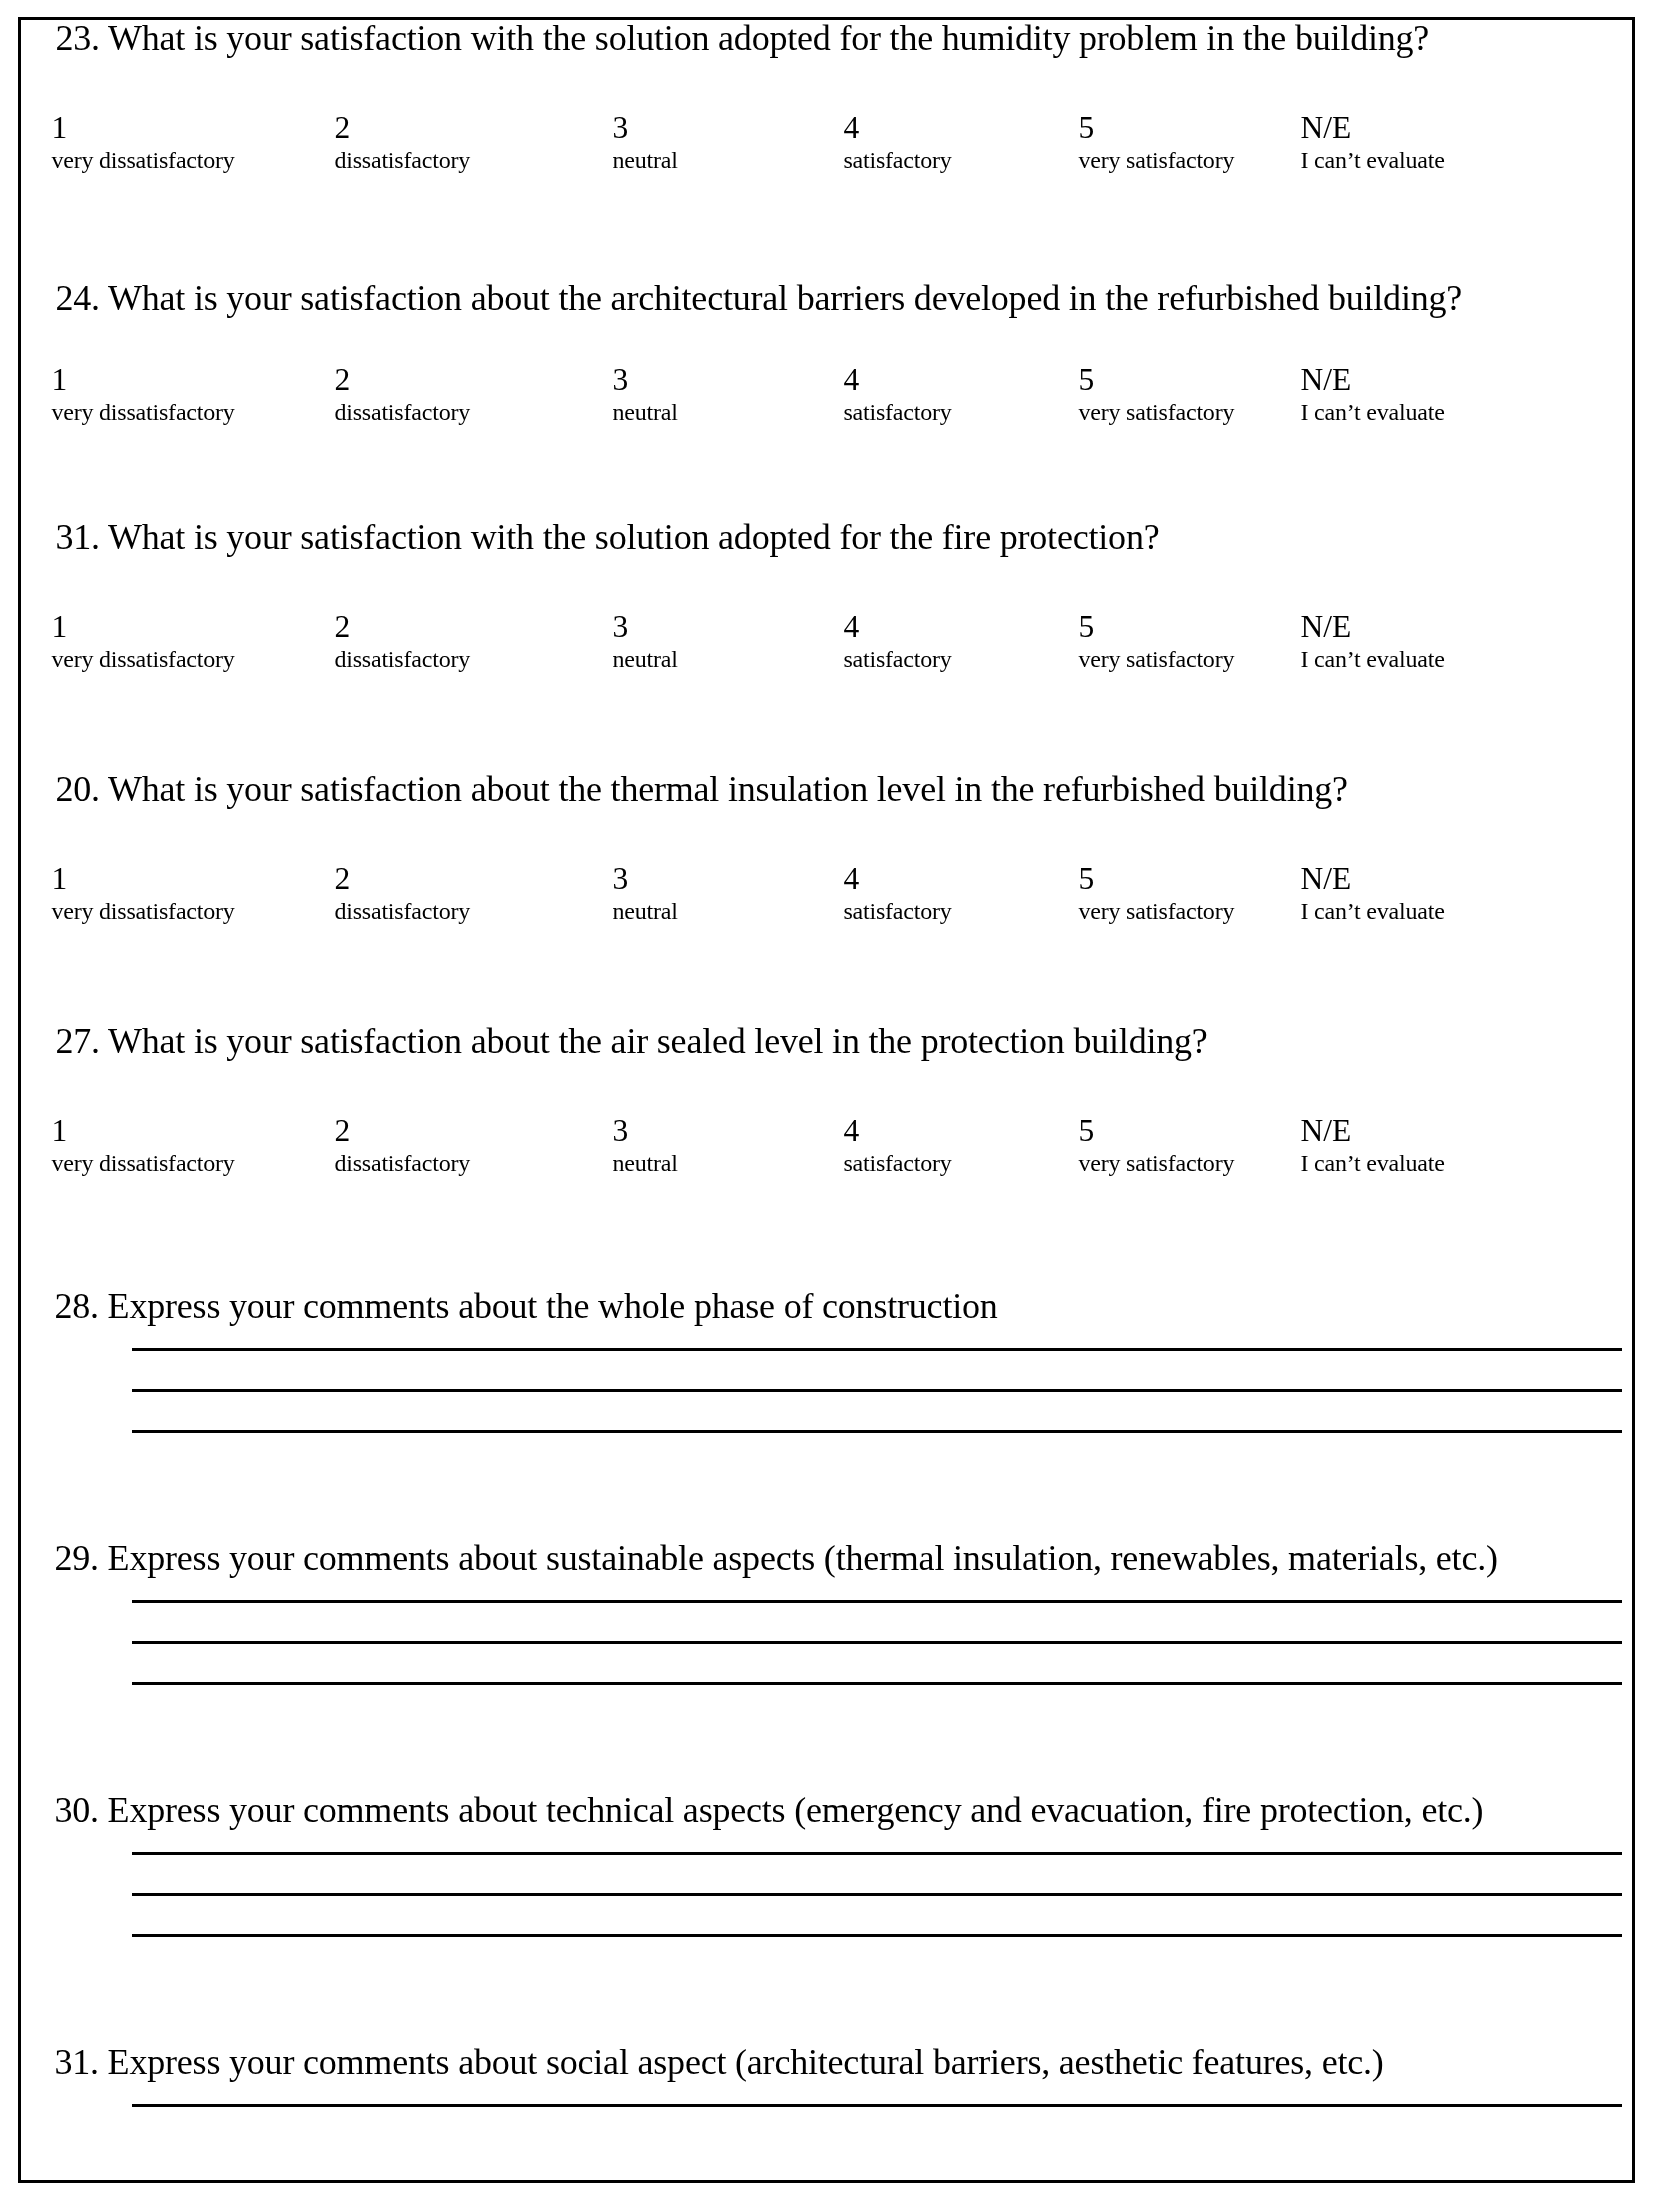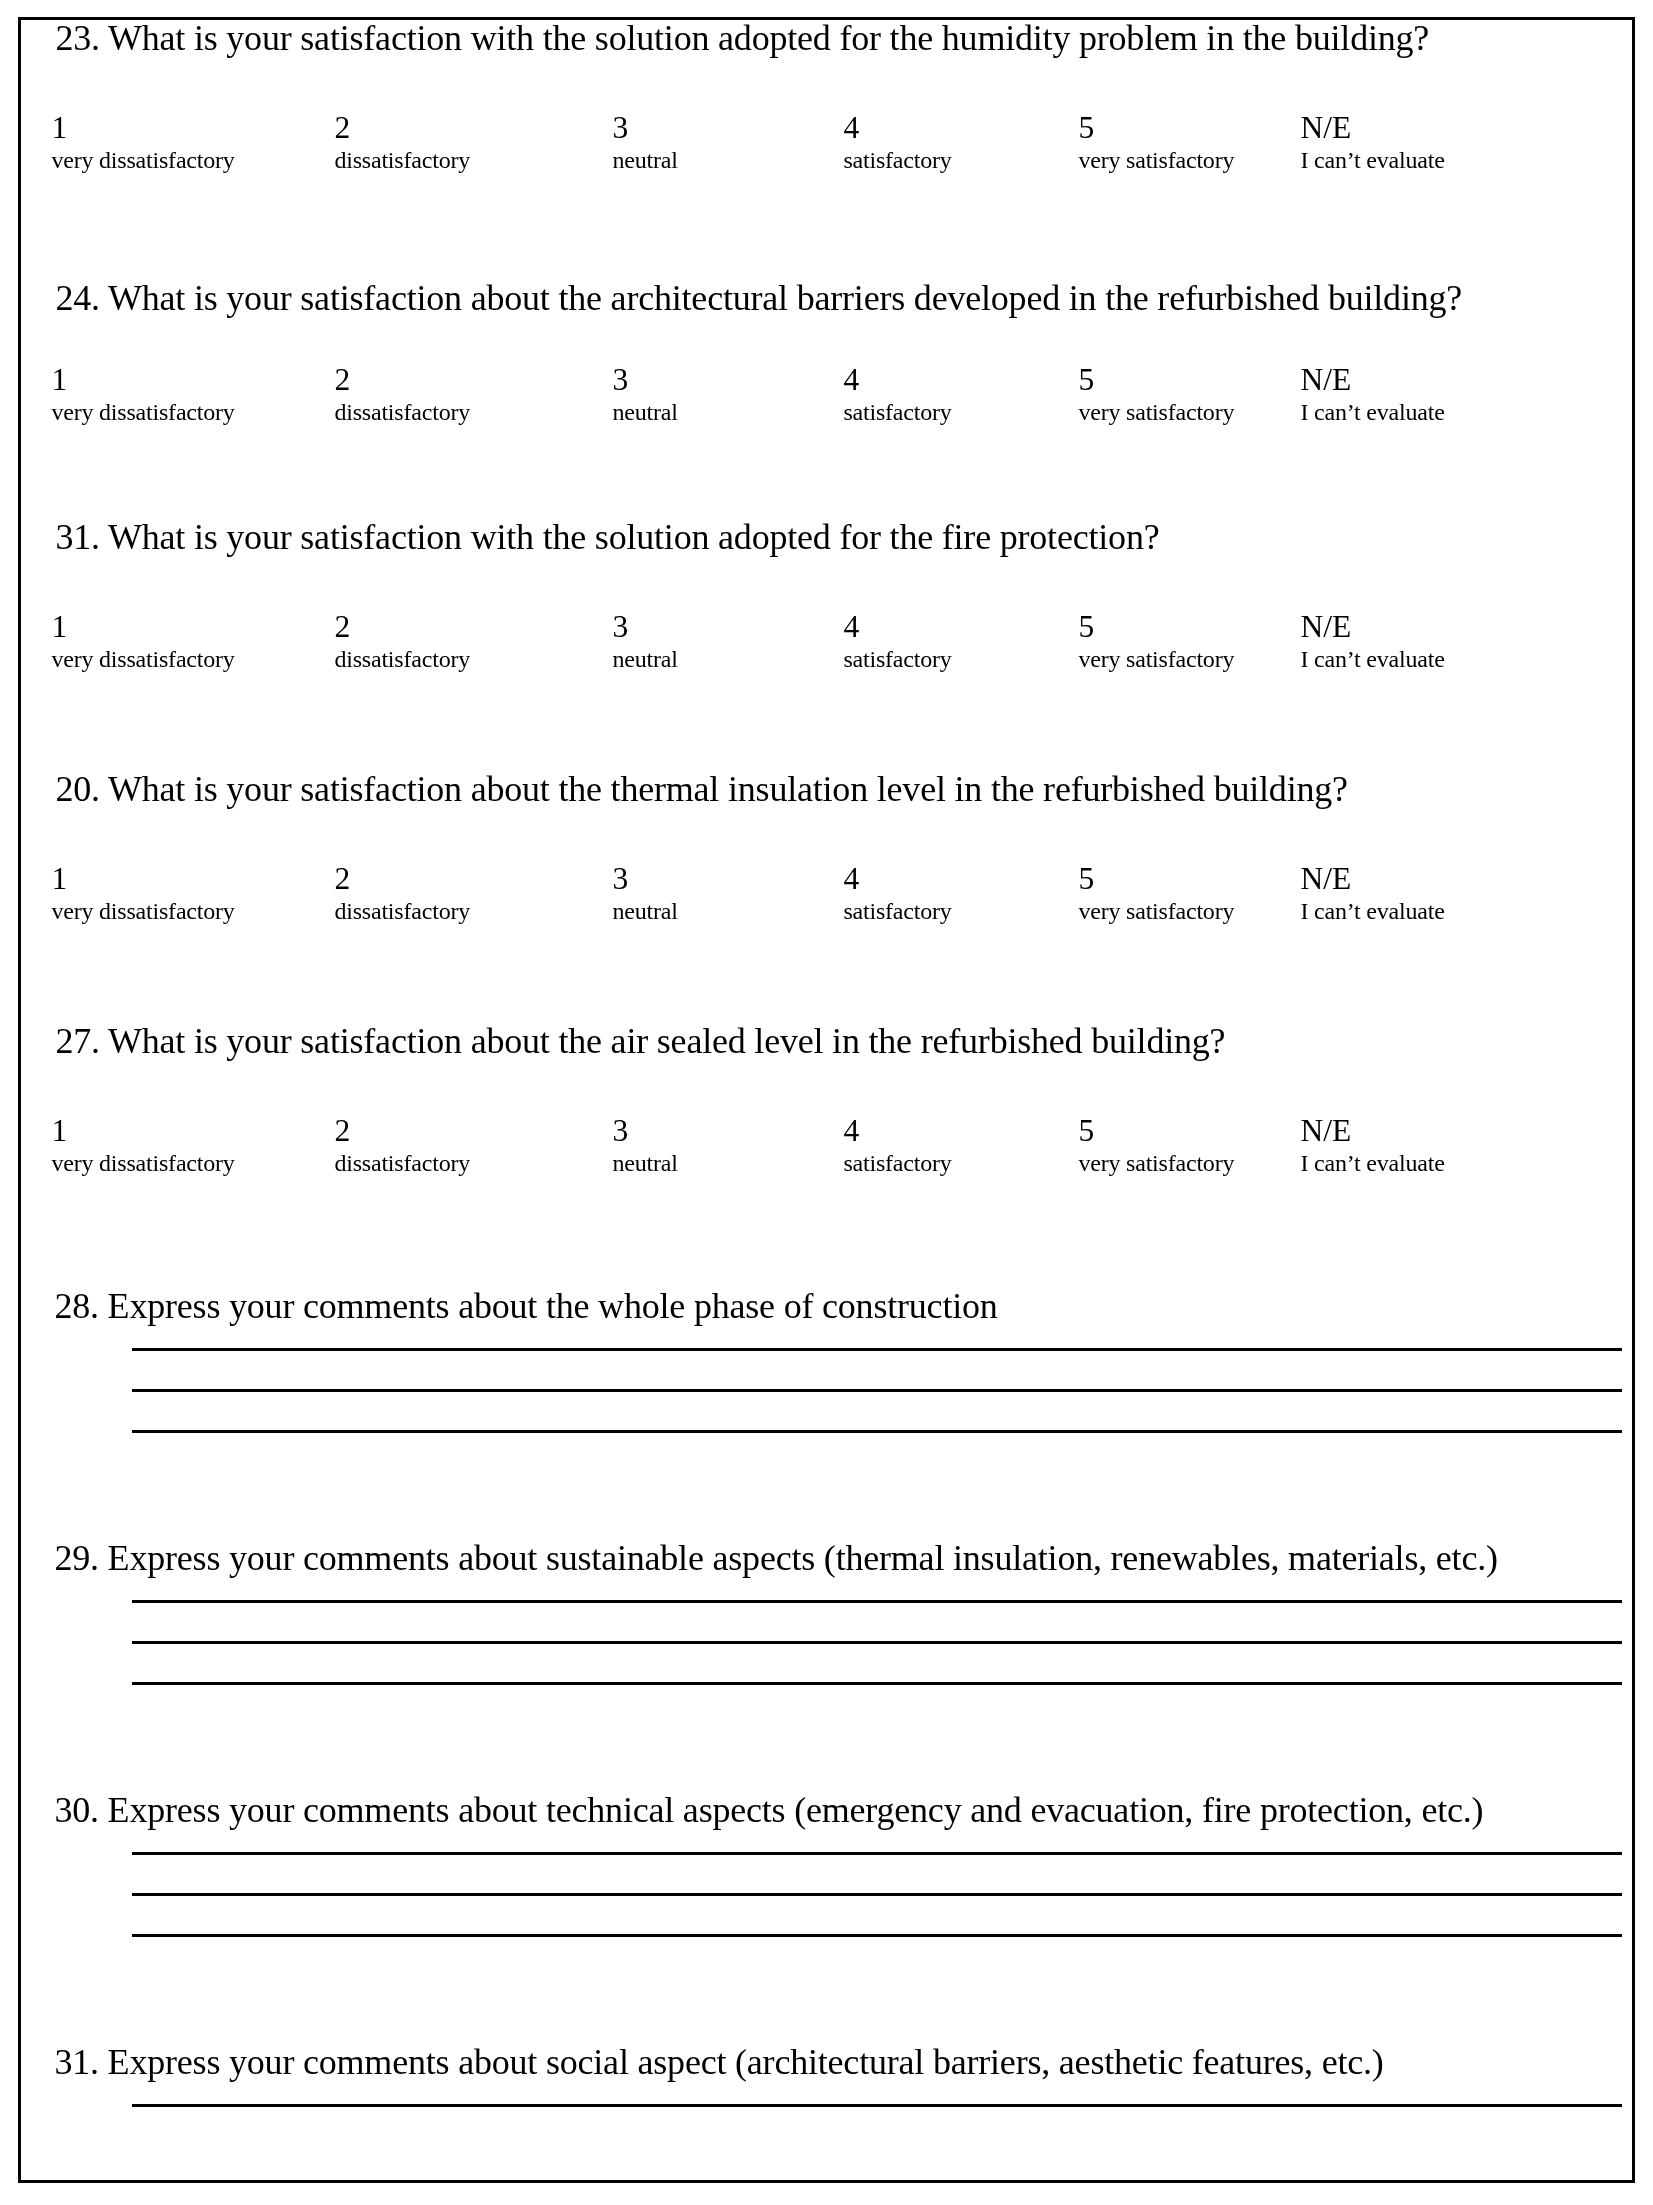--- a/index.html
+++ b/index.html
@@ -229,21 +229,21 @@
             <div class="scale-value">5</div>
             <div class="scale-label">very satisfactory</div>
           </div>
           <div class="scale-item" style="left: 1279px;">
             <div class="scale-value">N/E</div>
             <div class="scale-label">I can’t evaluate</div>
           </div>
         </div>
       </div>
       <div class="q-block" style="top: 1003px;">
-        <div class="q-text" style="top: 0px;"><span class="q-num">27.</span> <span>What is your satisfaction about the air sealed level in the refurbished building?</span></div>
+        <div class="q-text" style="top: 0px;"><span class="q-num">27.</span> <span>What is your satisfaction about the air sealed level in the protection building?</span></div>
         <div class="scale-row" style="top: 92px;">
           <div class="scale-item" style="left: 30px;">
             <div class="scale-value">1</div>
             <div class="scale-label">very dissatisfactory</div>
           </div>
           <div class="scale-item" style="left: 313px;">
             <div class="scale-value">2</div>
             <div class="scale-label">dissatisfactory</div>
           </div>
           <div class="scale-item" style="left: 591px;">

